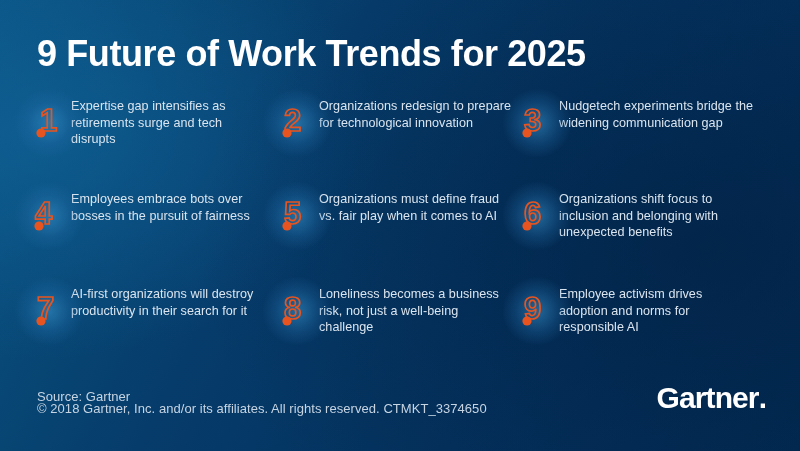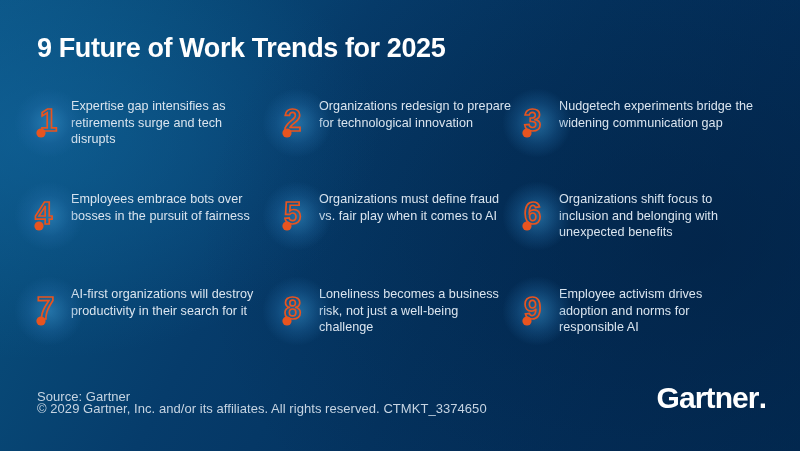--- a/index.html
+++ b/index.html
@@ -30,21 +30,21 @@
     pointer-events: none;
   }
 
   .layer { position: relative; z-index: 2; }
 
   
   .title {
     position: absolute;
     left: 37px;
     top: 33px;
-    font-size: 27px;
+    font-size: 36px;
     font-weight: bold;
     color: #ffffff;
     letter-spacing: -0.4px;
     white-space: nowrap;
   }
 
   
   .grid {
     position: absolute;
     left: 30px;
@@ -232,18 +232,18 @@
           <circle cx="7" cy="32" r="4.6" fill="#e8541f" stroke="none"></circle>
         </svg>
       </div>
       <div class="trend-text">Employee activism drives adoption and norms for responsible AI</div>
     </div>
 
   </div>
 
   <div class="footer layer">
     <div>Source: Gartner</div>
-    <div>© 2029 Gartner, Inc. and/or its affiliates. All rights reserved. CTMKT_3374650</div>
+    <div>© 2018 Gartner, Inc. and/or its affiliates. All rights reserved. CTMKT_3374650</div>
   </div>
 
   <div class="logo layer"><span>Gartner</span><span class="dot">.</span></div>
 
 </div>
 
 </body></html>

